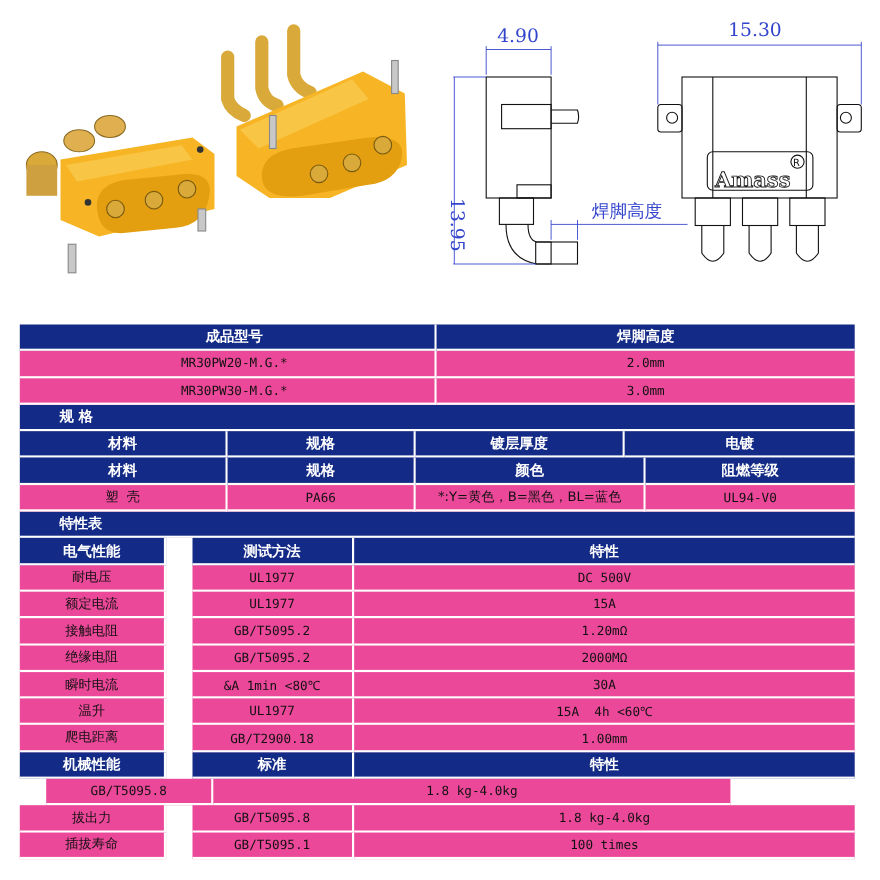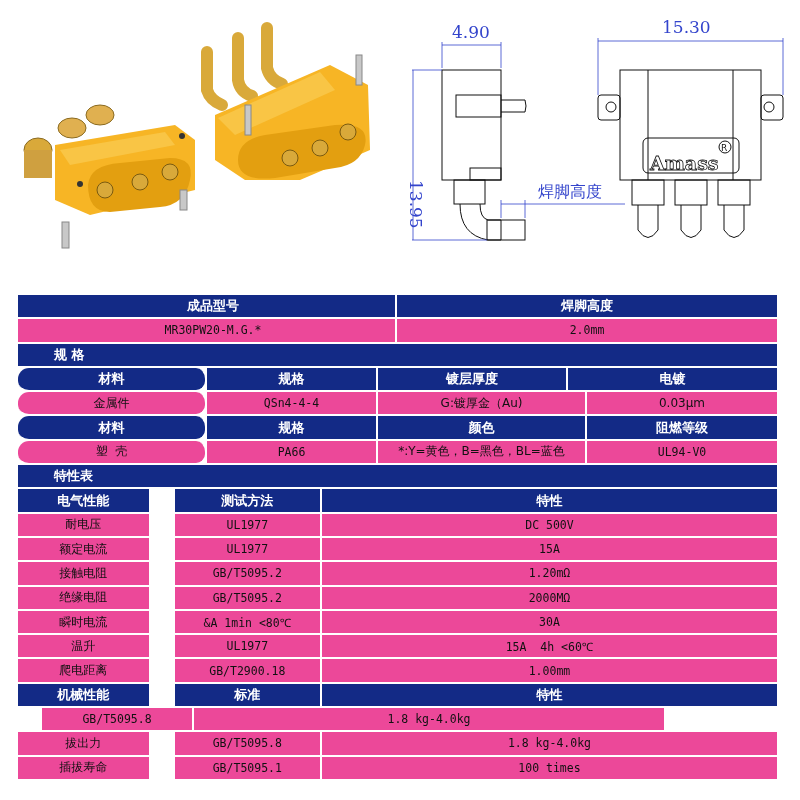--- a/index.html
+++ b/index.html
@@ -20,21 +20,21 @@
     white-space: pre;
   }
   .cell:last-child { border-right: none; }
   .hdr .cell { background: #132a86; color: #ffffff; font-weight: bold; font-size: 13px; }
   .section { background: #132a86; color: #fff; font-weight: bold; font-size: 13px;
              display: flex; align-items: center; padding-left: 36px; height: 24.3px;
              border-bottom: 2px solid #ffffff; text-align: right; }
   .mono { font-family: "DejaVu Sans Mono", "Liberation Mono", monospace; font-size: 11.5px; }
 
   .c2a { width: 379px; padding-left: 13px; } .c2b { width: 380px; }
-  .c4a { width: 189px; border-radius: 11px; } .c4b { width: 171px; } .c4c { width: 209px; } .c4d { width: 190px; }
+  .c4a { width: 189px; } .c4b { width: 171px; } .c4c { width: 209px; } .c4d { width: 190px; }
   .c3a { width: 137px; } .c3b { width: 152px; margin-left: 24px; } .c3c { width: 470px; }
 </style>
 </head>
 <body>
 
 <div class="photo">
   <svg width="400" height="260" viewBox="0 0 400 260">
 
     <g>
       <ellipse cx="38" cy="150" rx="14" ry="12" fill="#d9a93a" stroke="#8a6a20"></ellipse>
@@ -128,34 +128,32 @@
 <div class="spec">
 
   <div class="row hdr">
     <div class="cell c2a">成品型号</div>
     <div class="cell c2b">焊脚高度</div>
   </div>
   <div class="row">
     <div class="cell c2a mono">MR30PW20-M.G.*</div>
     <div class="cell c2b mono">2.0mm</div>
   </div>
+  <div class="row">
+    <div class="cell c2a mono">MR30PW30-M.G.*</div>
+    <div class="cell c2b mono">3.0mm</div>
+  </div>
 
   <div class="section">规  格</div>
   <div class="row hdr">
     <div class="cell c4a">材料</div>
     <div class="cell c4b">规格</div>
     <div class="cell c4d">镀层厚度</div>
     <div class="cell c4c">电镀</div>
   </div>
-  <div class="row">
-    <div class="cell c4a">金属件</div>
-    <div class="cell c4b mono">QSn4-4-4</div>
-    <div class="cell c4c">G:镀厚金（Au)</div>
-    <div class="cell c4d">0.03μm</div>
-  </div>
   <div class="row hdr">
     <div class="cell c4a">材料</div>
     <div class="cell c4b">规格</div>
     <div class="cell c4c">颜色</div>
     <div class="cell c4d">阻燃等级</div>
   </div>
   <div class="row">
     <div class="cell c4a">塑  壳</div>
     <div class="cell c4b mono">PA66</div>
     <div class="cell c4c">*:Y=黄色，B=黑色，BL=蓝色</div>

